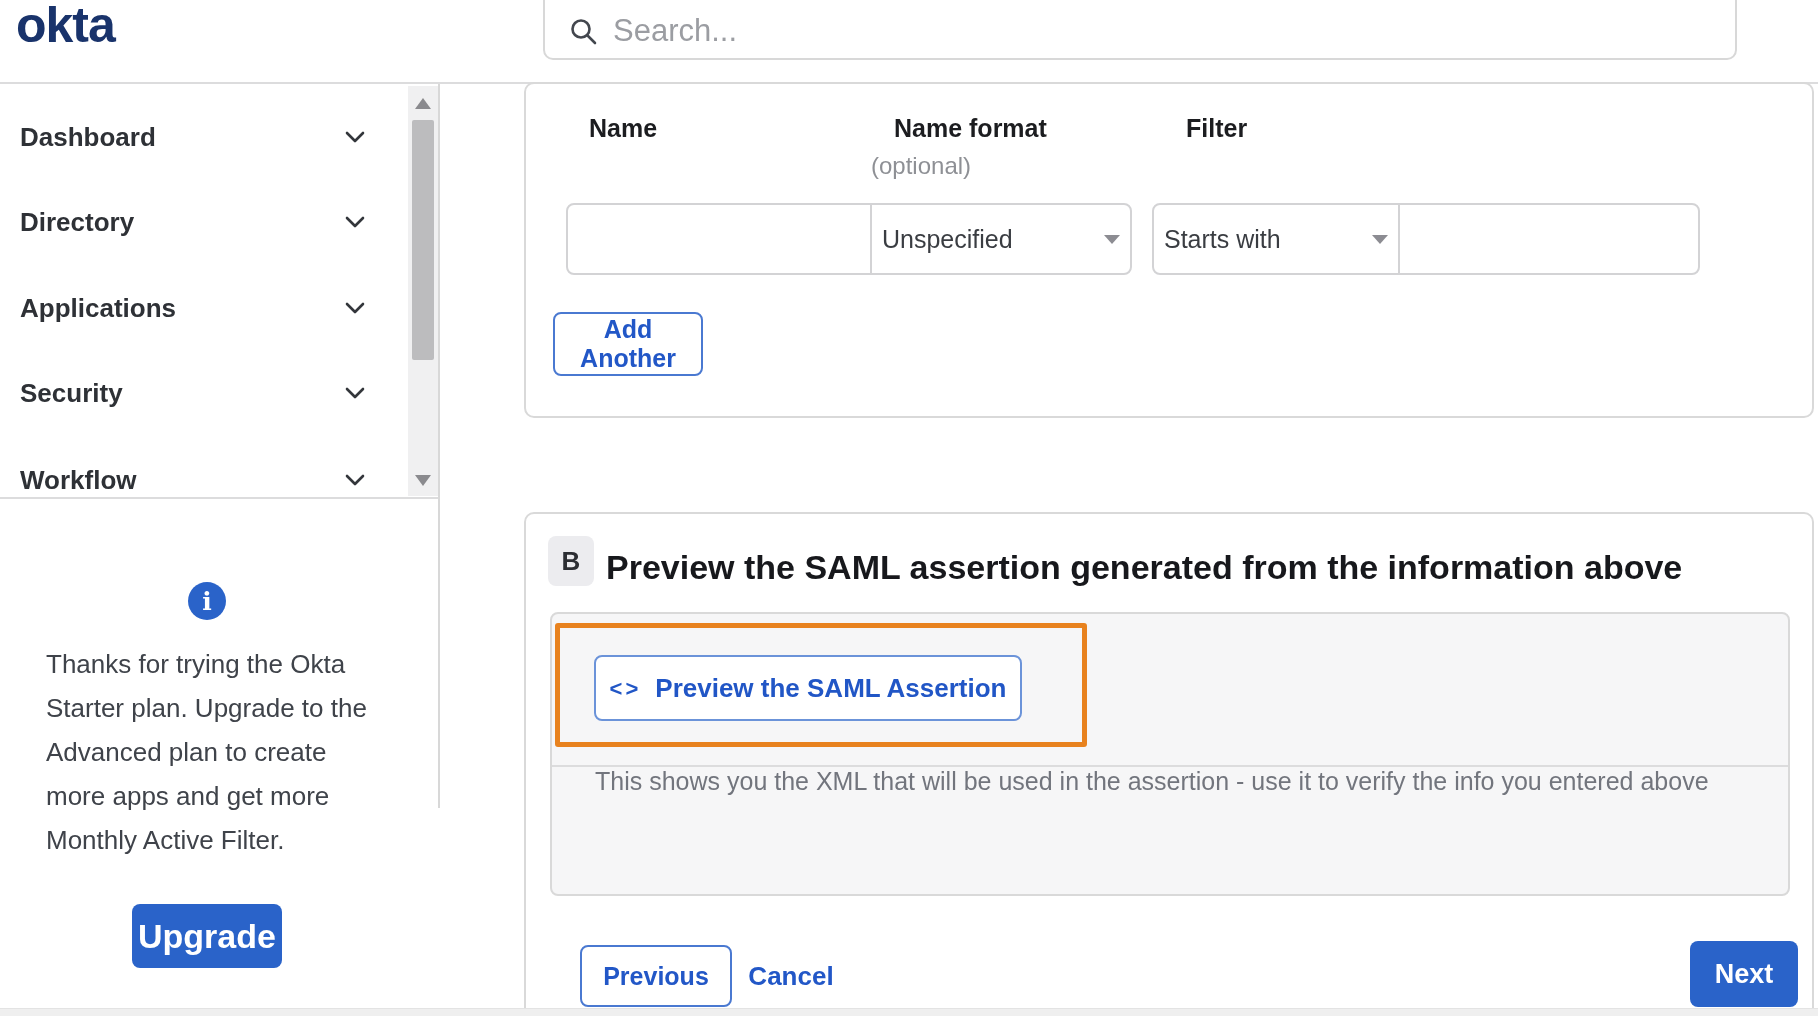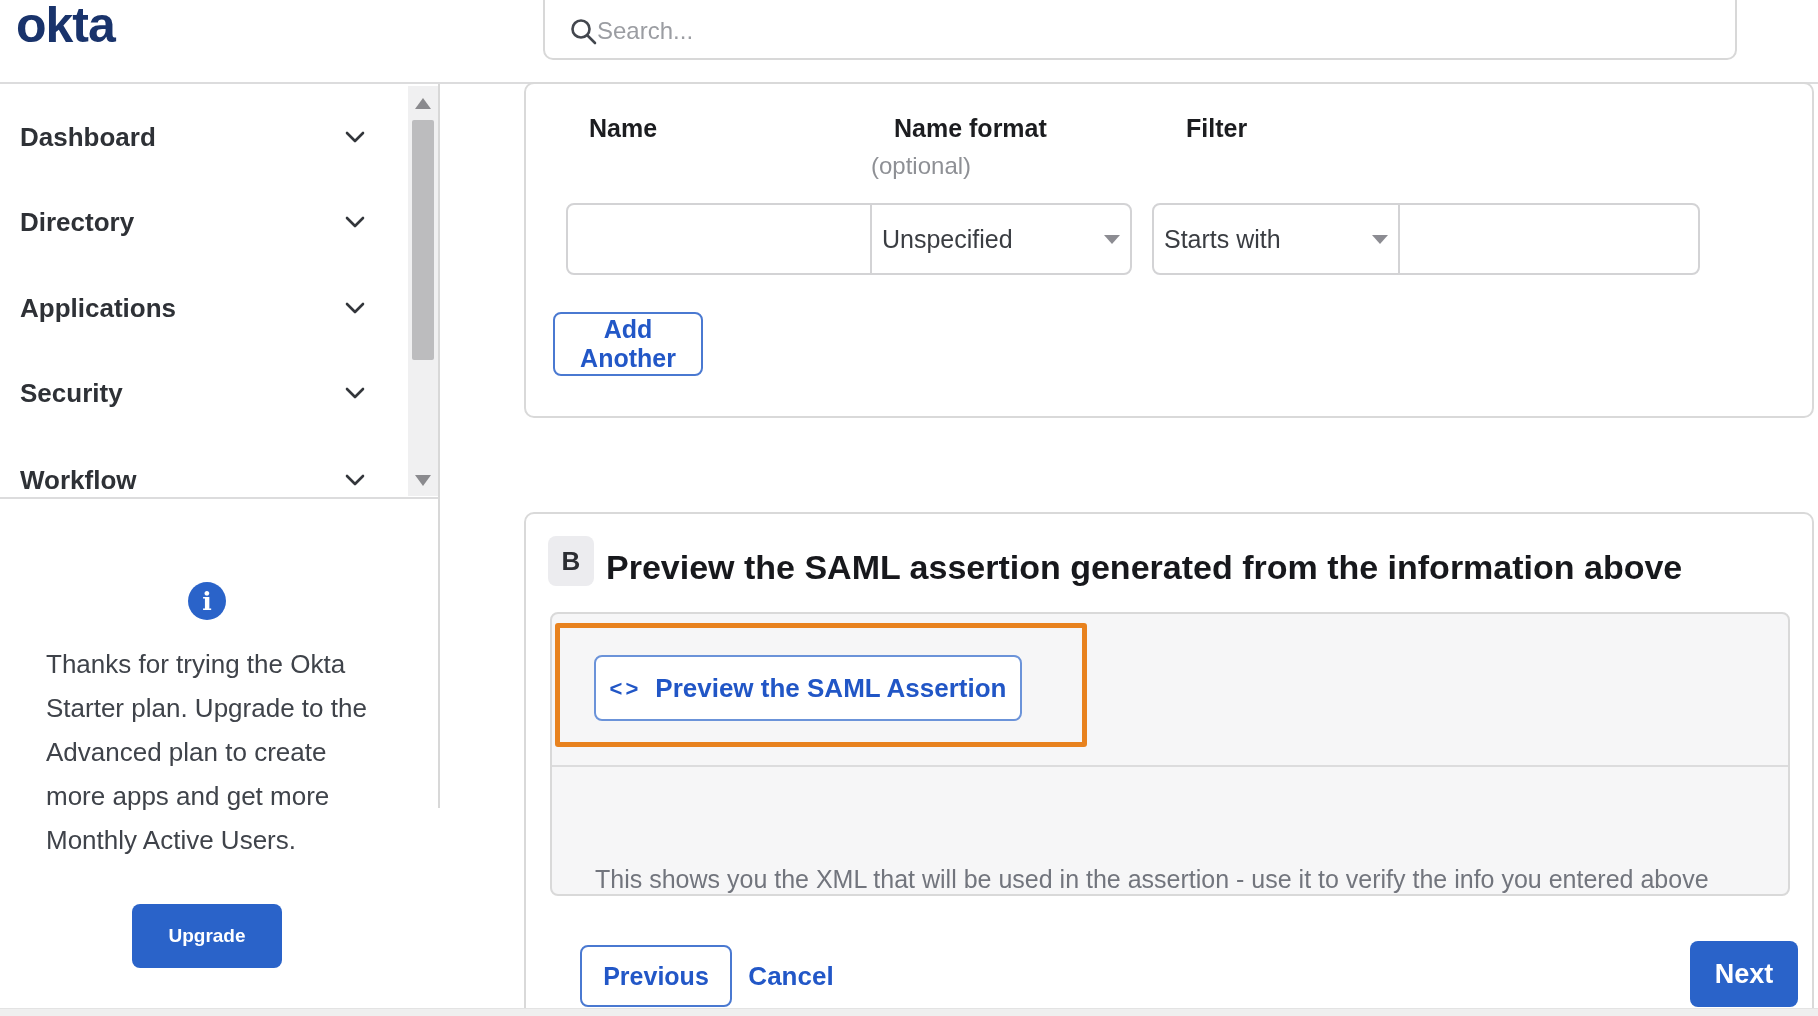--- a/index.html
+++ b/index.html
@@ -12,21 +12,21 @@
   .logo {
     position:absolute; left:16px; top:-4px; font-size:50px; font-weight:800;
     color:#19336b; letter-spacing:-1px;
   }
   .search-box {
     position:absolute; left:543px; top:-16px; width:1194px; height:76px;
     border:2px solid #d8d8d8; border-radius:10px; background:#fff;
     display:flex; align-items:center; padding:18px 0 0 24px;
   }
   .search-box svg { flex:0 0 auto; }
-  .search-placeholder { margin-left:0; font-size:24px; color:#9b9da2; }
+  .search-placeholder { margin-left:16px; font-size:31px; color:#9b9da2; }
   .header-border { position:absolute; left:0; top:82px; width:1818px; height:2px; background:#dcdcdd; }
 
   
   .sidebar {
     position:absolute; left:0; top:84px; width:440px; height:724px;
     background:#fff; border-right:2px solid #d8d8d8;
   }
   .nav-item {
     position:absolute; left:20px; width:345px; height:40px;
     display:flex; align-items:center; justify-content:space-between;
@@ -60,21 +60,21 @@
     display:flex; align-items:center; justify-content:center;
     font-size:25px; font-weight:700; font-family:"DejaVu Serif", serif;
   }
   .upgrade-message {
     position:absolute; left:46px; top:558px; width:334px;
     font-size:26px; line-height:44px; color:#3f434a;
   }
   .upgrade-button {
     position:absolute; left:132px; top:820px; width:150px; height:64px;
     background:#2a63c9; border:none; border-radius:8px;
-    color:#fff; font-size:19px; font-weight:700; cursor:pointer;
+    color:#fff; font-size:34px; font-weight:700; cursor:pointer;
     font-family:"Liberation Sans", sans-serif;
   }
 
   
   .card {
     position:absolute; left:524px; width:1290px; background:#fff;
     border:2px solid #d9d9d9; border-radius:10px;
   }
   .card-a { top:82px;  height:336px; }
   .card-b { top:512px; height:548px; }
@@ -127,21 +127,21 @@
   .section-title {
     position:absolute; left:80px; top:34px; font-size:34px; font-weight:700; color:#17181c;
   }
   .gray-panel {
     position:absolute; left:24px; top:98px; width:1240px; height:284px;
     background:#f6f6f7; border:2px solid #d9d9d9; border-radius:8px; overflow:hidden;
   }
   .gray-panel-top { height:151px; }
   .gray-panel-bottom {
     height:129px; border-top:2px solid #dcdcdd;
-    display:flex; align-items:flex-end; padding-left:43px;
+    display:flex; align-items:flex-start; padding-left:43px;
   }
   .panel-description { font-size:25px; color:#72757d; }
   .orange-highlight {
     position:absolute; left:29px; top:109px; width:532px; height:124px;
     border:5px solid #e8821e; border-radius:3px; pointer-events:none;
   }
   .preview-button {
     position:absolute; left:68px; top:141px; width:428px; height:66px;
     background:#fff; border:2px solid #6b93d9; border-radius:8px;
     display:flex; align-items:center; justify-content:center; gap:14px;
@@ -215,21 +215,21 @@
     </div>
     <div class="nav-divider"></div>
 
     <div class="scrollbar">
       <div class="scroll-arrow-up"></div>
       <div class="scroll-thumb"></div>
       <div class="scroll-arrow-down"></div>
     </div>
 
     <div class="info-icon">i</div>
-    <div class="upgrade-message">Thanks for trying the Okta Starter plan. Upgrade to the Advanced plan to create more apps and get more Monthly Active Users.</div>
+    <div class="upgrade-message">Thanks for trying the Okta Starter plan. Upgrade to the Advanced plan to create more apps and get more Monthly Active Filter.</div>
     <button class="upgrade-button">Upgrade</button>
   </div>
 
   <div class="card card-a">
     <div class="field-label label-name">Name</div>
     <div class="field-label label-name-format">Name format</div>
     <div class="label-optional">(optional)</div>
     <div class="field-label label-filter">Filter</div>
 
     <div class="compound compound-1">

